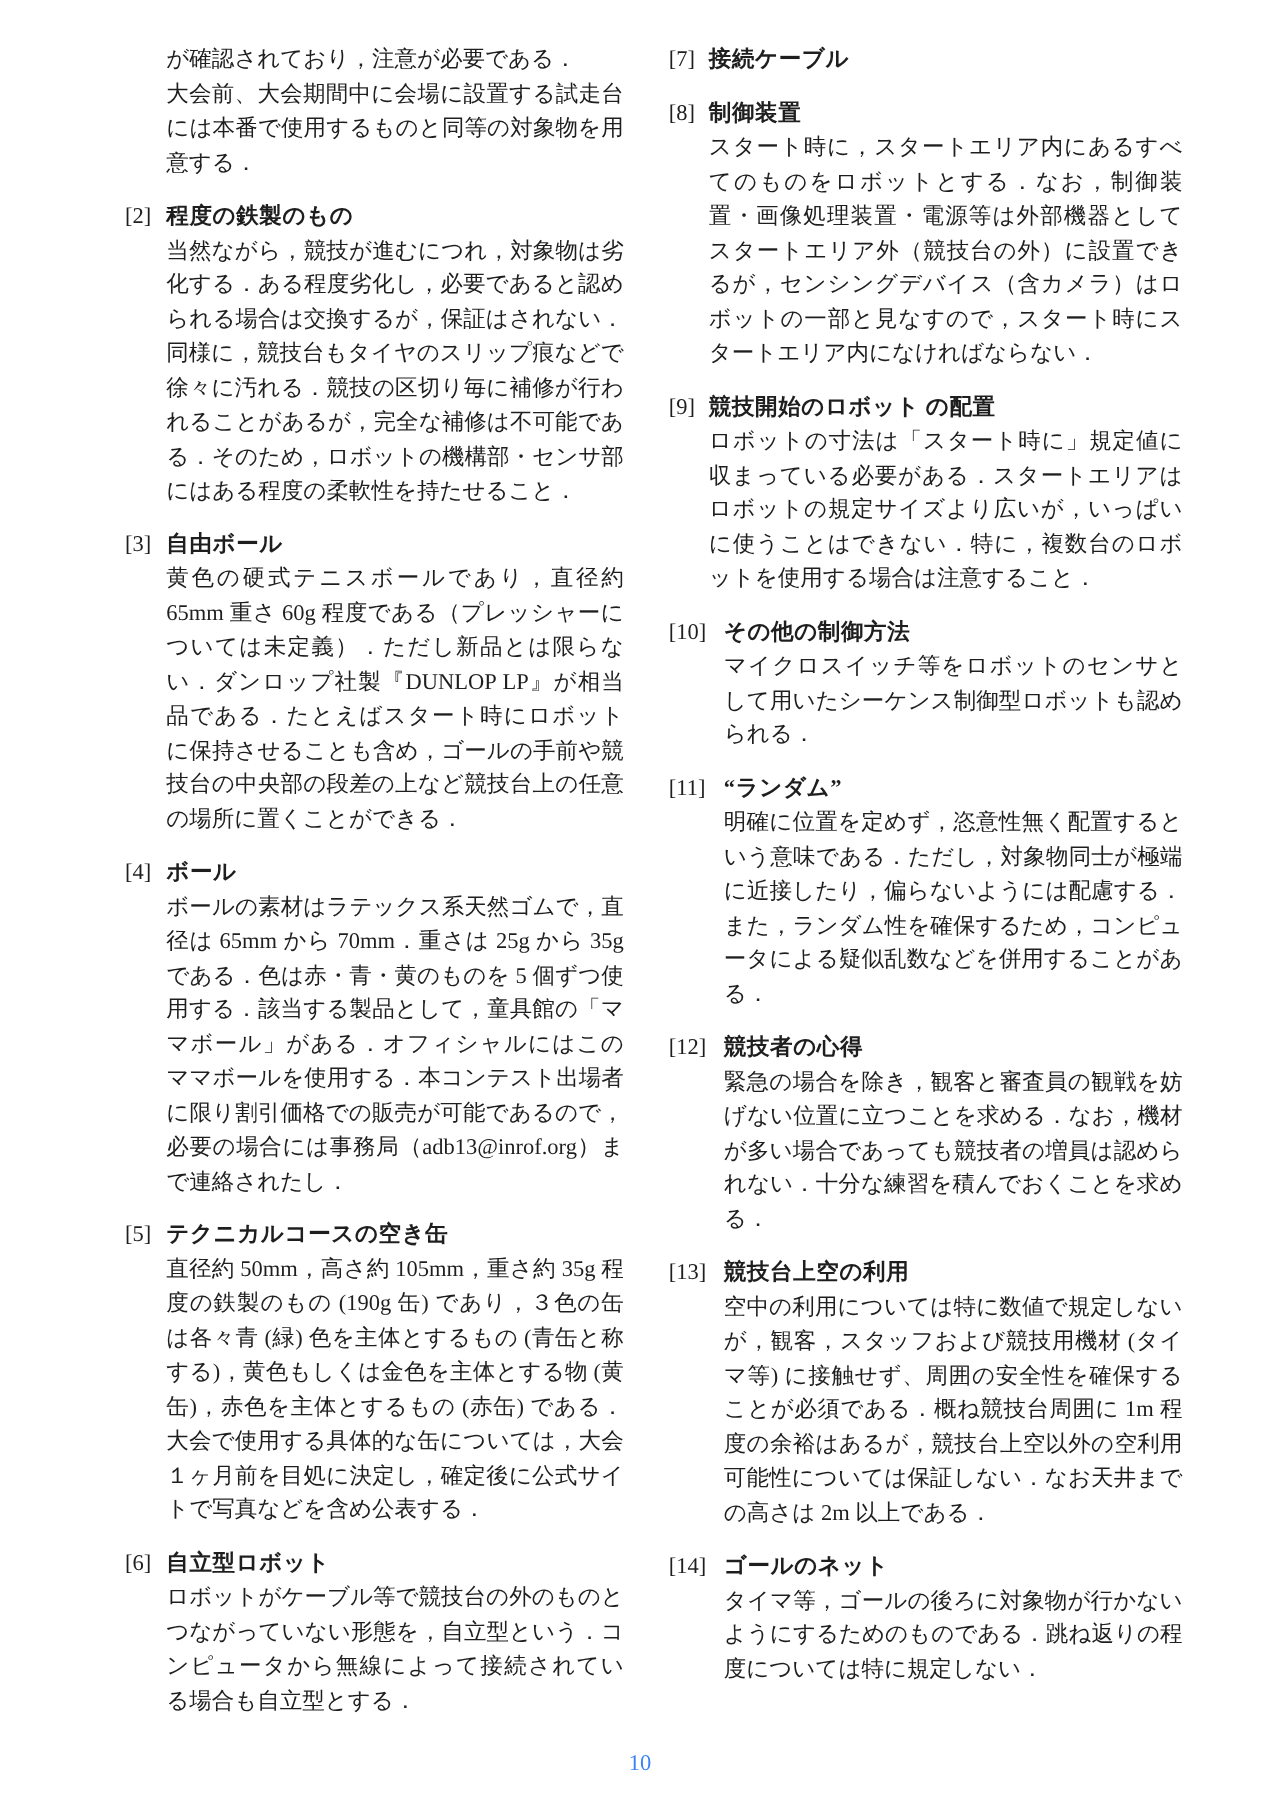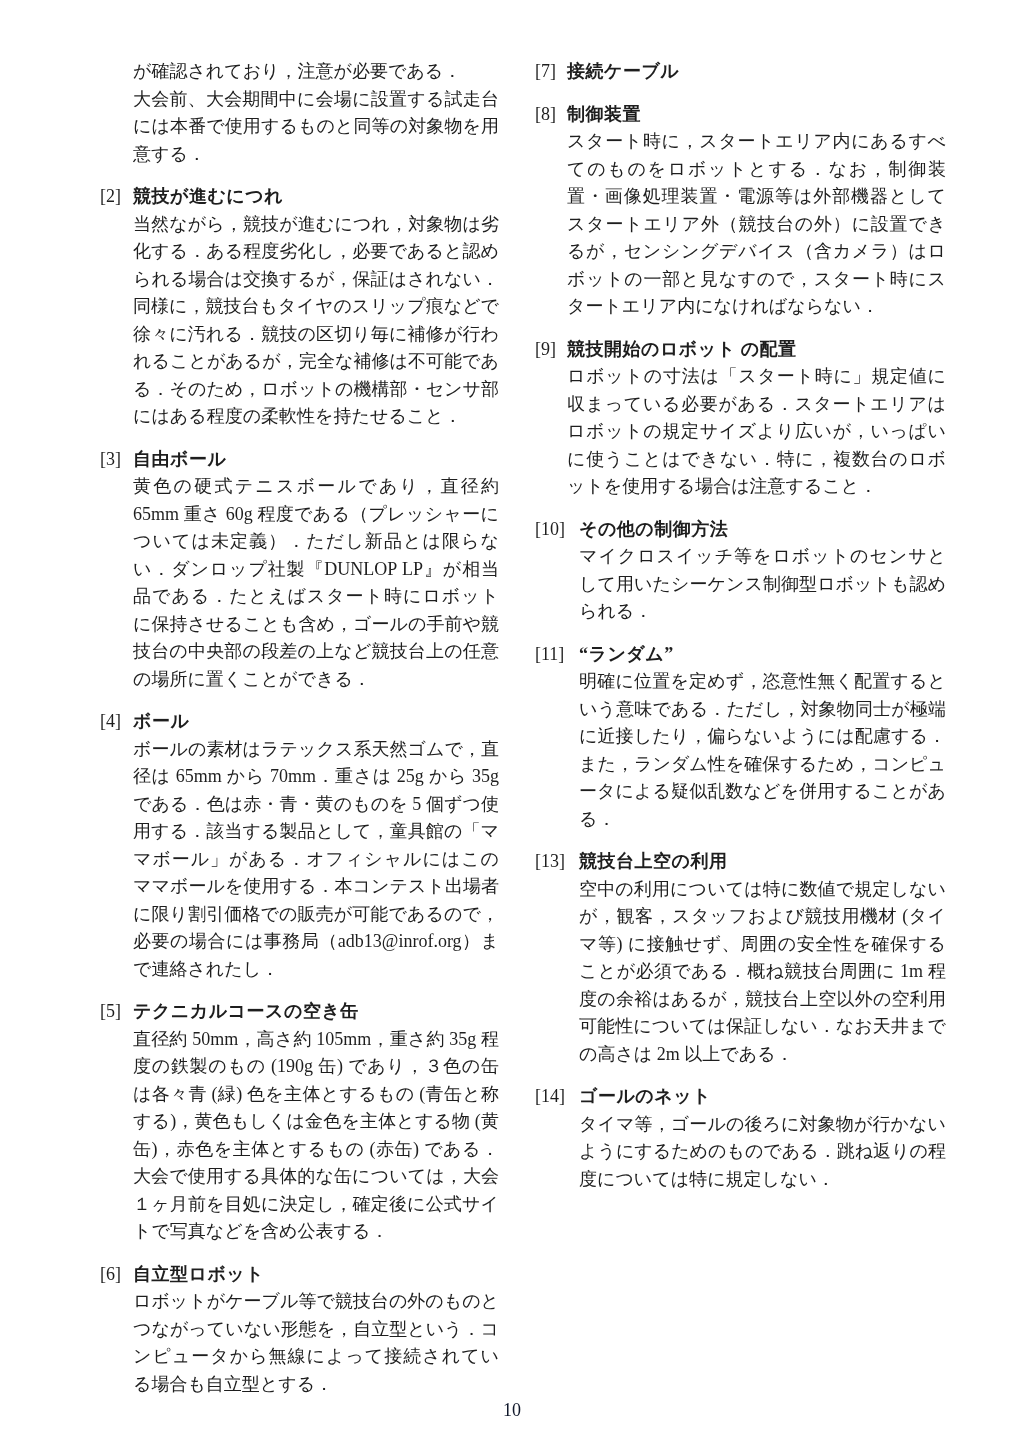--- a/index.html
+++ b/index.html
@@ -8,21 +8,21 @@
     width: 1024px;
     height: 1447px;
     position: relative;
     overflow: hidden;
     font-family: "Liberation Serif", serif;
     color: #1e1e1e;
   }
   .page {
     position: absolute;
     inset: 0;
-    padding: 58px 78px 0 100px;
+    padding: 34px 78px 0 100px;
   }
   .columns {
     display: flex;
     gap: 36px;
   }
   .column {
     font-size: 18px;
     line-height: 27.5px;
   }
   .column-left  { width: 400px; }
@@ -49,37 +49,37 @@
   }
   .item-body { text-align: justify; }
 
   .footer {
     position: absolute;
     bottom: 26px;
     left: 0;
     width: 100%;
     text-align: center;
     font-size: 18px;
-    color: #0f172a;
+    color: #3b82f6;
   }
 </style>
 </head>
 <body>
 
 <div class="page">
   <div class="columns">
     <div class="column column-left" id="col-left">
       <div class="intro">
         <p>が確認されており，注意が必要である．</p>
         <p>大会前、大会期間中に会場に設置する試走台には本番で使用するものと同等の対象物を用意する．</p>
       </div>
 
   <div class="item narrow-label">
     <span class="item-label">[2]</span>
-    <div class="item-title">競技が進むにつれ</div>
+    <div class="item-title">程度の鉄製のもの</div>
     <div class="item-body">当然ながら，競技が進むにつれ，対象物は劣化する．ある程度劣化し，必要であると認められる場合は交換するが，保証はされない．同様に，競技台もタイヤのスリップ痕などで徐々に汚れる．競技の区切り毎に補修が行われることがあるが，完全な補修は不可能である．そのため，ロボットの機構部・センサ部にはある程度の柔軟性を持たせること．</div>
   </div>
 
   <div class="item narrow-label">
     <span class="item-label">[3]</span>
     <div class="item-title">自由ボール</div>
     <div class="item-body">黄色の硬式テニスボールであり，直径約 65mm 重さ 60g 程度である（プレッシャーについては未定義）．ただし新品とは限らない．ダンロップ社製『DUNLOP LP』が相当品である．たとえばスタート時にロボットに保持させることも含め，ゴールの手前や競技台の中央部の段差の上など競技台上の任意の場所に置くことができる．</div>
   </div>
 
   <div class="item narrow-label">
@@ -123,20 +123,25 @@
     <div class="item-title">その他の制御方法</div>
     <div class="item-body">マイクロスイッチ等をロボットのセンサとして用いたシーケンス制御型ロボットも認められる．</div>
   </div>
 
   <div class="item wide-label">
     <span class="item-label">[11]</span>
     <div class="item-title">“ランダム”</div>
     <div class="item-body">明確に位置を定めず，恣意性無く配置するという意味である．ただし，対象物同士が極端に近接したり，偏らないようには配慮する．また，ランダム性を確保するため，コンピュータによる疑似乱数などを併用することがある．</div>
   </div>
 
+  <div class="item wide-label">
+    <span class="item-label">[12]</span>
+    <div class="item-title">競技者の心得</div>
+    <div class="item-body">緊急の場合を除き，観客と審査員の観戦を妨げない位置に立つことを求める．なお，機材が多い場合であっても競技者の増員は認められない．十分な練習を積んでおくことを求める．</div>
+  </div>
 
   <div class="item wide-label">
     <span class="item-label">[13]</span>
     <div class="item-title">競技台上空の利用</div>
     <div class="item-body">空中の利用については特に数値で規定しないが，観客，スタッフおよび競技用機材 (タイマ等) に接触せず、周囲の安全性を確保することが必須である．概ね競技台周囲に 1m 程度の余裕はあるが，競技台上空以外の空利用可能性については保証しない．なお天井までの高さは 2m 以上である．</div>
   </div>
 
   <div class="item wide-label">
     <span class="item-label">[14]</span>
     <div class="item-title">ゴールのネット</div>

